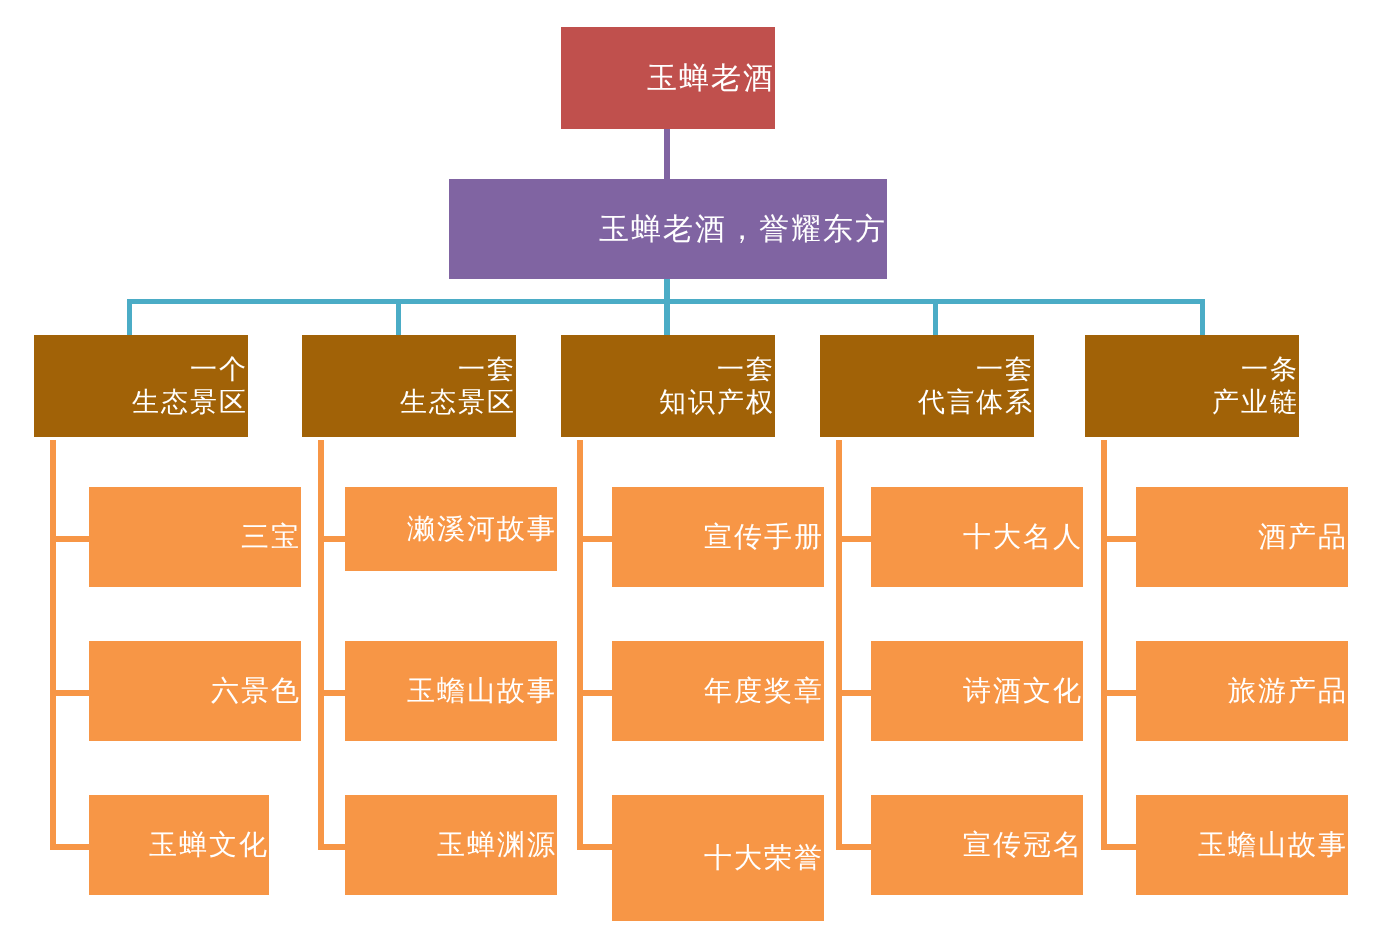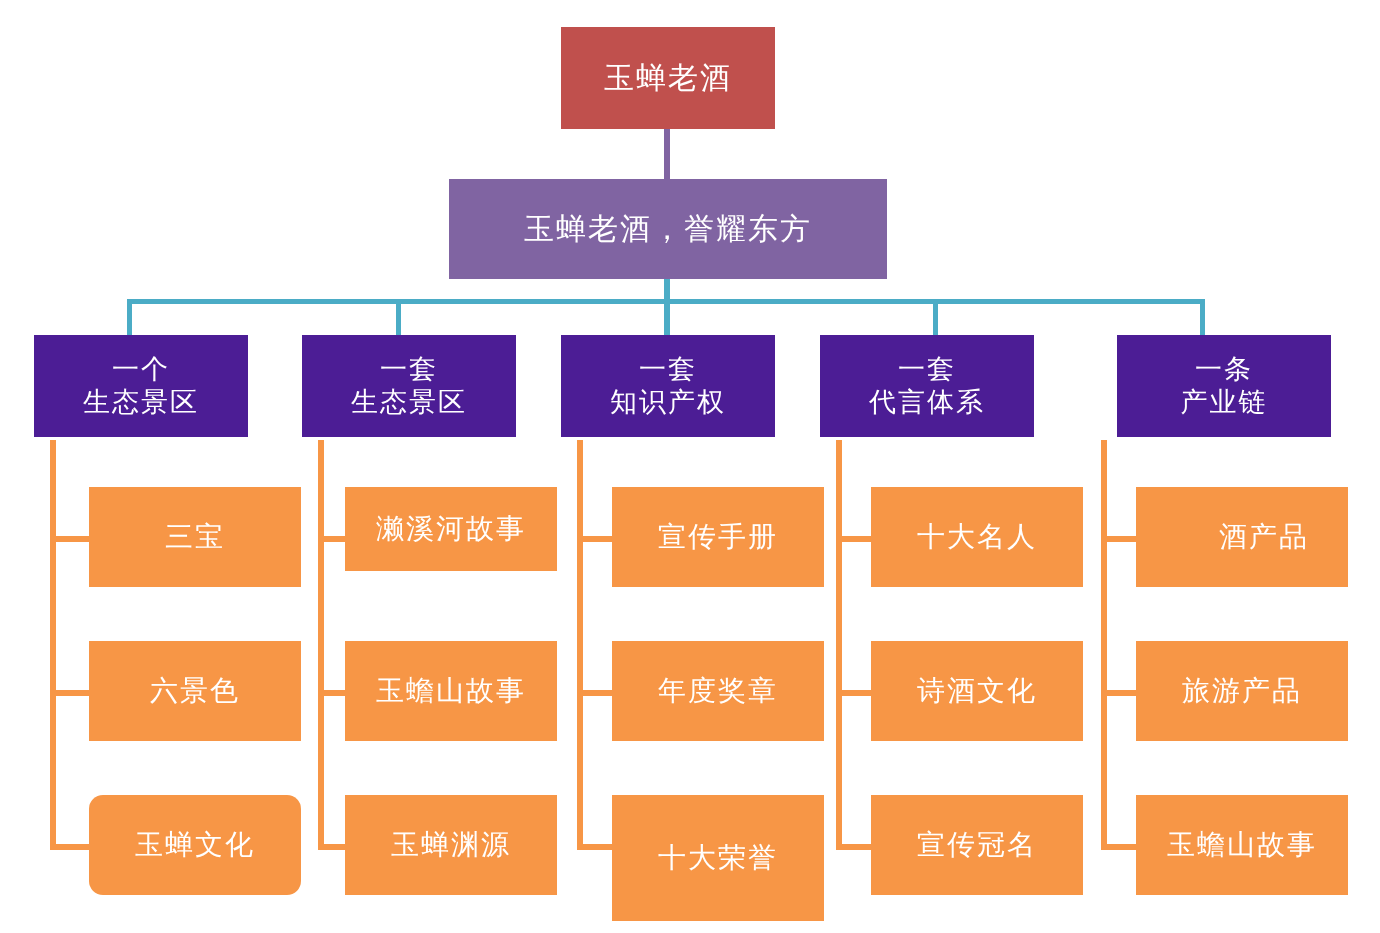--- a/index.html
+++ b/index.html
@@ -16,37 +16,37 @@
     width: 1380px;
     height: 933px;
     background: #ffffff;
     overflow: hidden;
   }
   .node {
     position: absolute;
     box-sizing: border-box;
     display: flex;
     flex-direction: column;
-    align-items: center;
+    align-items: flex-end;
     justify-content: center;
     color: #ffffff;
     text-align: center;
     line-height: 1.22;
     letter-spacing: 2px;
   }
   .node-root {
     background: #c0504d;
     font-size: 30px;
   }
   .node-slogan {
     background: #8064a2;
     font-size: 30px;
   }
   .node-branch {
-    background: #4c1d95;
+    background: #a16207;
     font-size: 27px;
   }
   .node-leaf {
     background: #f79646;
     font-size: 28px;
   }
   .node-branch .line2 {
     display: block;
   }
   .conn {
@@ -89,37 +89,37 @@
     <span class="line2">生态景区</span>
   </div>
   <div class="node node-branch" style="left:561px; top:335px; width:214px; height:102px;">
     <span class="line1">一套</span>
     <span class="line2">知识产权</span>
   </div>
   <div class="node node-branch" style="left:820px; top:335px; width:214px; height:102px;">
     <span class="line1">一套</span>
     <span class="line2">代言体系</span>
   </div>
-  <div class="node node-branch" style="left:1085px; top:335px; width:214px; height:102px;margin-left:32px;">
+  <div class="node node-branch" style="left:1085px; top:335px; width:214px; height:102px;">
     <span class="line1">一条</span>
     <span class="line2">产业链</span>
   </div>
 
   <div class="conn conn-orange" style="left:50px; top:440px; width:6px; height:410px;"></div>
   <div class="conn conn-orange" style="left:50px; top:536px; width:40px; height:6px;"></div>
   <div class="conn conn-orange" style="left:50px; top:690px; width:40px; height:6px;"></div>
   <div class="conn conn-orange" style="left:50px; top:844px; width:40px; height:6px;"></div>
 
   <div class="node node-leaf" style="left:89px; top:487px; width:212px; height:100px;">
     <span>三宝</span>
   </div>
   <div class="node node-leaf" style="left:89px; top:641px; width:212px; height:100px;">
     <span>六景色</span>
   </div>
-  <div class="node node-leaf" style="left:89px; top:795px; width:212px; height:100px;border-radius:14px;">
+  <div class="node node-leaf" style="left:89px; top:795px; width:180px; height:100px;">
     <span>玉蝉文化</span>
   </div>
 
   <div class="conn conn-orange" style="left:318px; top:440px; width:6px; height:410px;"></div>
   <div class="conn conn-orange" style="left:318px; top:536px; width:28px; height:6px;"></div>
   <div class="conn conn-orange" style="left:318px; top:690px; width:28px; height:6px;"></div>
   <div class="conn conn-orange" style="left:318px; top:844px; width:28px; height:6px;"></div>
 
   <div class="node node-leaf" style="left:345px; top:487px; width:212px; height:84px;">
     <span>濑溪河故事</span>

